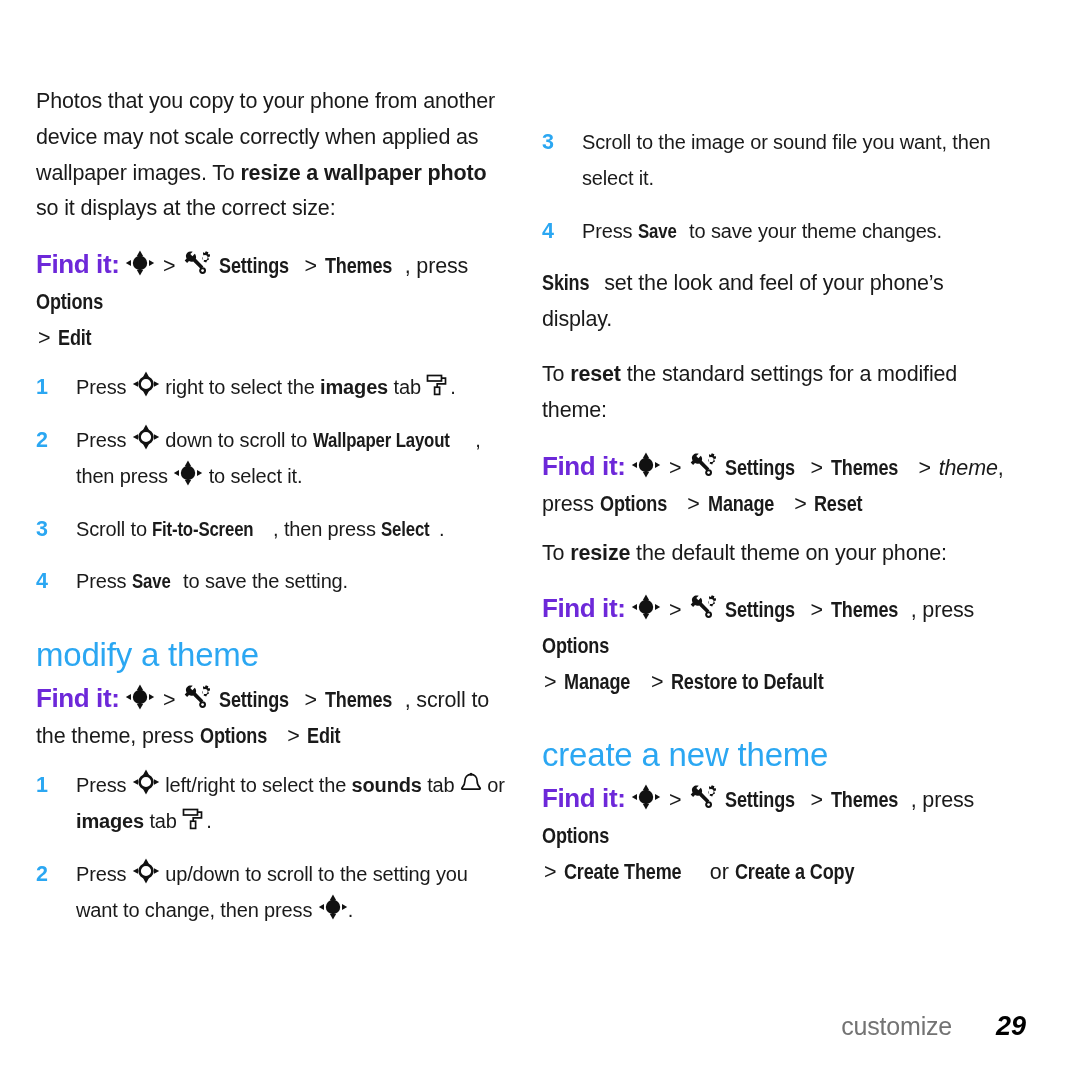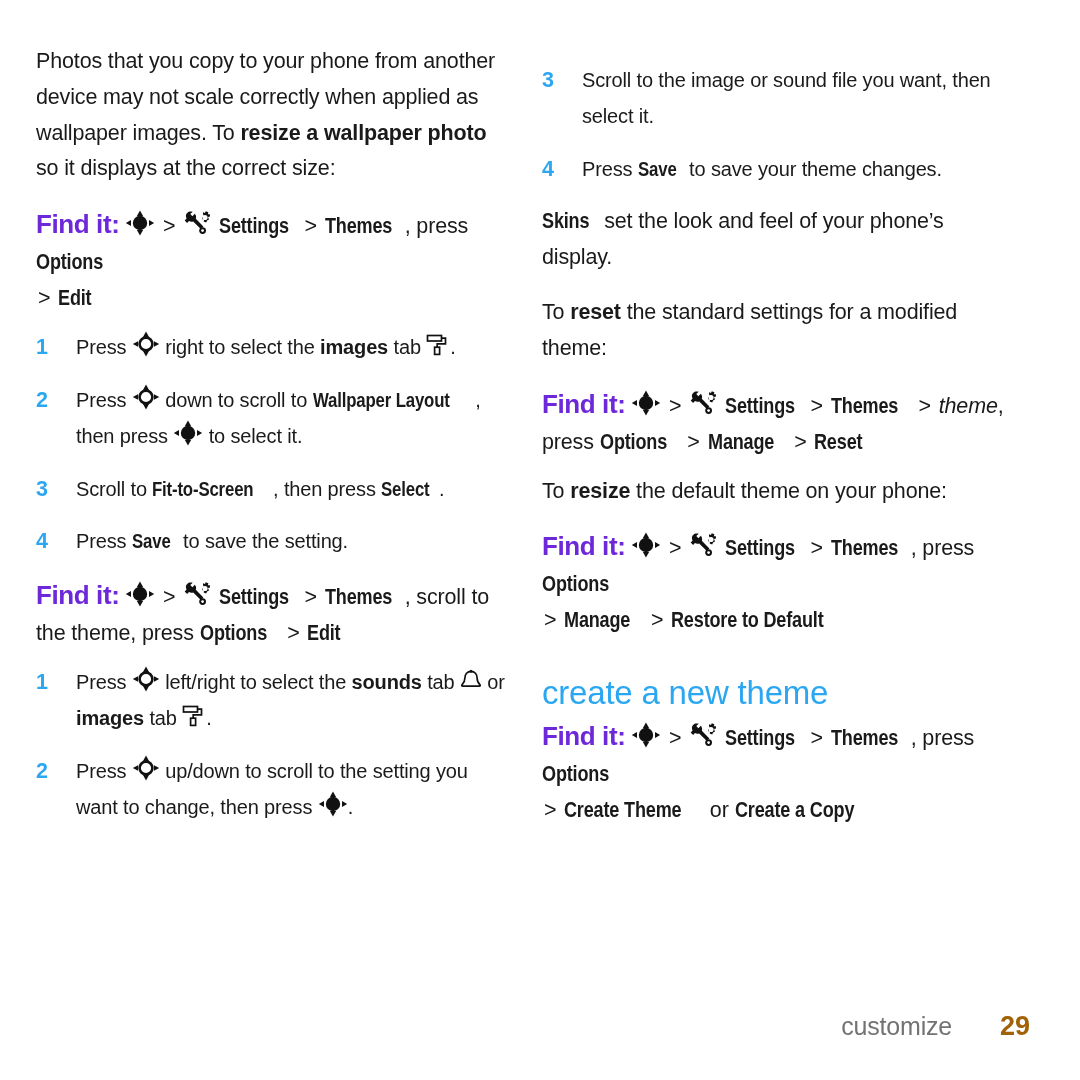--- a/index.html
+++ b/index.html
@@ -19,21 +19,22 @@
   .page {
     position: absolute;
     inset: 0;
     padding: 44px 36px 0 36px;
     box-sizing: border-box;
   }
 
   .columns {
     display: flex;
     gap: 28px;
-    align-items: flex-end;
+    align-items: center;
+    margin-top: 40px;
   }
   .col {
     width: 478px;
     flex: 0 0 478px;
   }
   .col-right { width: 470px; flex: 0 0 470px; }
 
   
   p, .para {
     font-size: 21.5px;
@@ -118,23 +119,24 @@
     gap: 44px;
   }
   .footer-label {
     color: #737373;
     font-size: 25px;
     letter-spacing: -0.2px;
   }
   .footer-page {
     font-size: 27px;
     font-weight: bold;
-    color: #a16207;
+    color: #000000;
     min-width: 38px;
-    text-align: center;
+    text-align: left;
+    font-style: italic;
   }
 </style>
 </head>
 <body>
 
 <div class="page">
   <div class="columns">
 
     <div class="col">
 
@@ -201,20 +203,21 @@
           <div class="step-body"><span>Scroll to </span><span class="cb">Fit-to-Screen</span><span>, then press </span><span class="cb">Select</span><span>.</span></div>
         </div>
 
         <div class="step">
           <div class="step-num">4</div>
           <div class="step-body"><span>Press </span><span class="cb">Save</span><span> to save the setting.</span></div>
         </div>
 
       </div>
 
+      <h2 class="heading">modify a theme</h2>
 
       <p class="findit"><span class="fi-label">Find it:</span>
         <span class="ic"><svg width="30" height="26" viewBox="0 0 30 26">
               <circle cx="15" cy="13" r="7.2" fill="#111"></circle>
               <polygon points="15,0.5 18.1,6 11.9,6" fill="#111"></polygon>
               <polygon points="15,25.5 18.1,20 11.9,20" fill="#111"></polygon>
               <polygon points="0.8,13 6,10 6,16" fill="#111"></polygon>
               <polygon points="29.2,13 24,10 24,16" fill="#111"></polygon>
             </svg></span>
         <span class="sep">&gt;</span>

